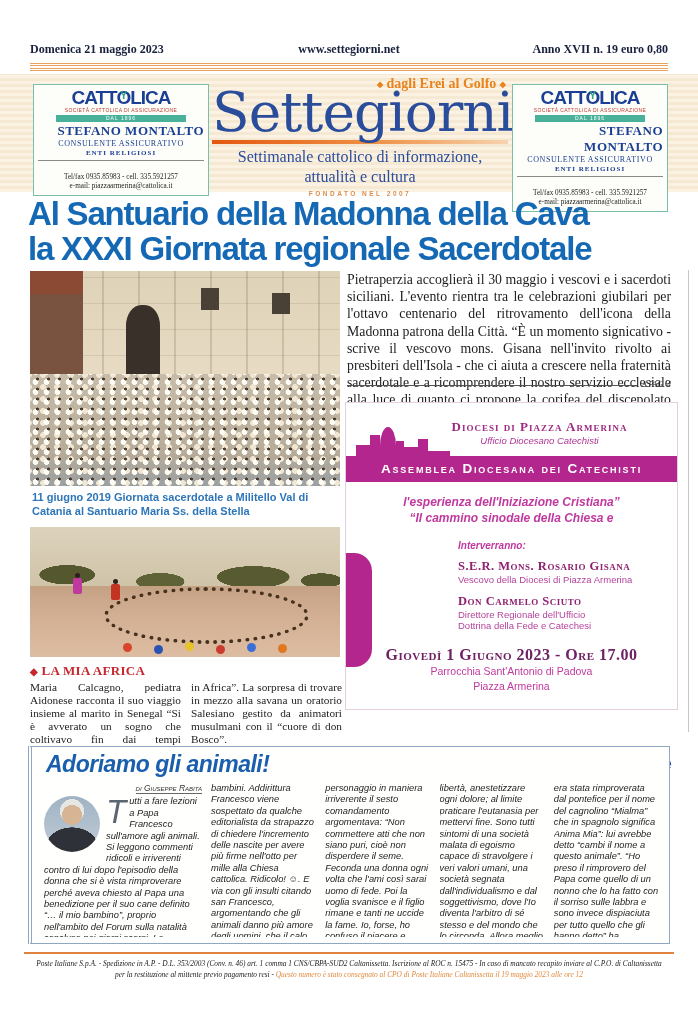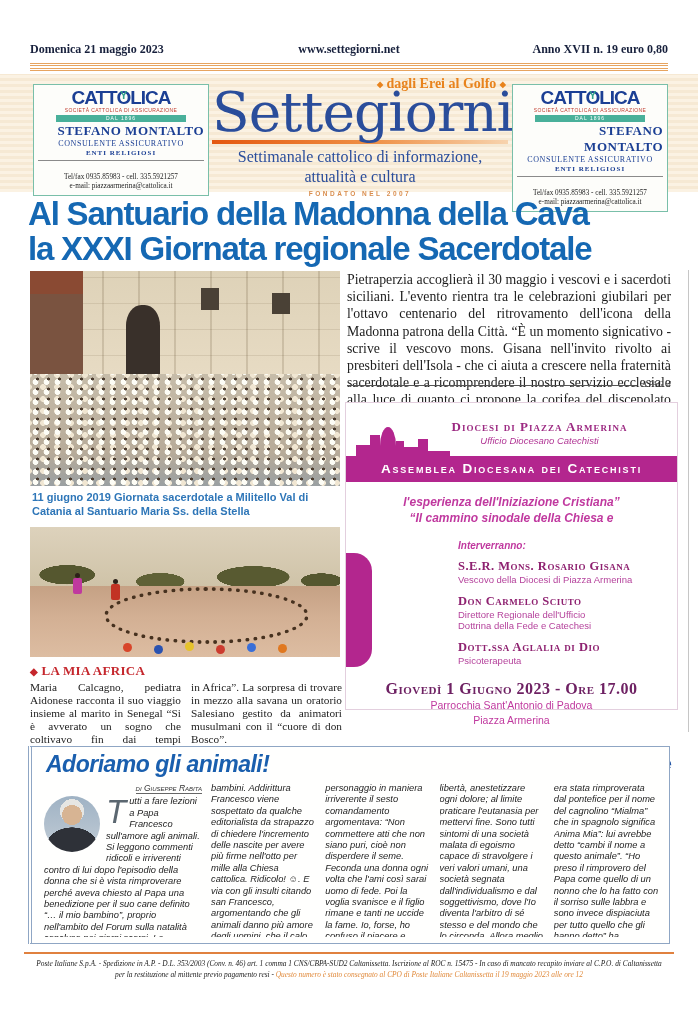--- a/index.html
+++ b/index.html
@@ -277,24 +277,20 @@
   <div class="fly-speakers">
     <div>
       <div class="fly-name">S.E.R. Mons. Rosario Gisana</div>
       <div class="fly-role">Vescovo della Diocesi di Piazza Armerina</div>
     </div>
     <div>
       <div class="fly-name">Don Carmelo Sciuto</div>
       <div class="fly-role">Direttore Regionale dell'Ufficio</div>
       <div class="fly-role">Dottrina della Fede e Catechesi</div>
     </div>
-    <div>
-      <div class="fly-name">Dott.ssa Aglalia di Dio</div>
-      <div class="fly-role">Psicoterapeuta</div>
-    </div>
   </div>
   <div class="fly-date">Giovedì 1 Giugno 2023 - Ore 17.00</div>
   <div class="fly-place">
     <div>Parrocchia Sant'Antonio di Padova</div>
     <div>Piazza Armerina</div>
   </div>
 </div>
 <div class="vline-right"></div>
 
 <div class="africa">

